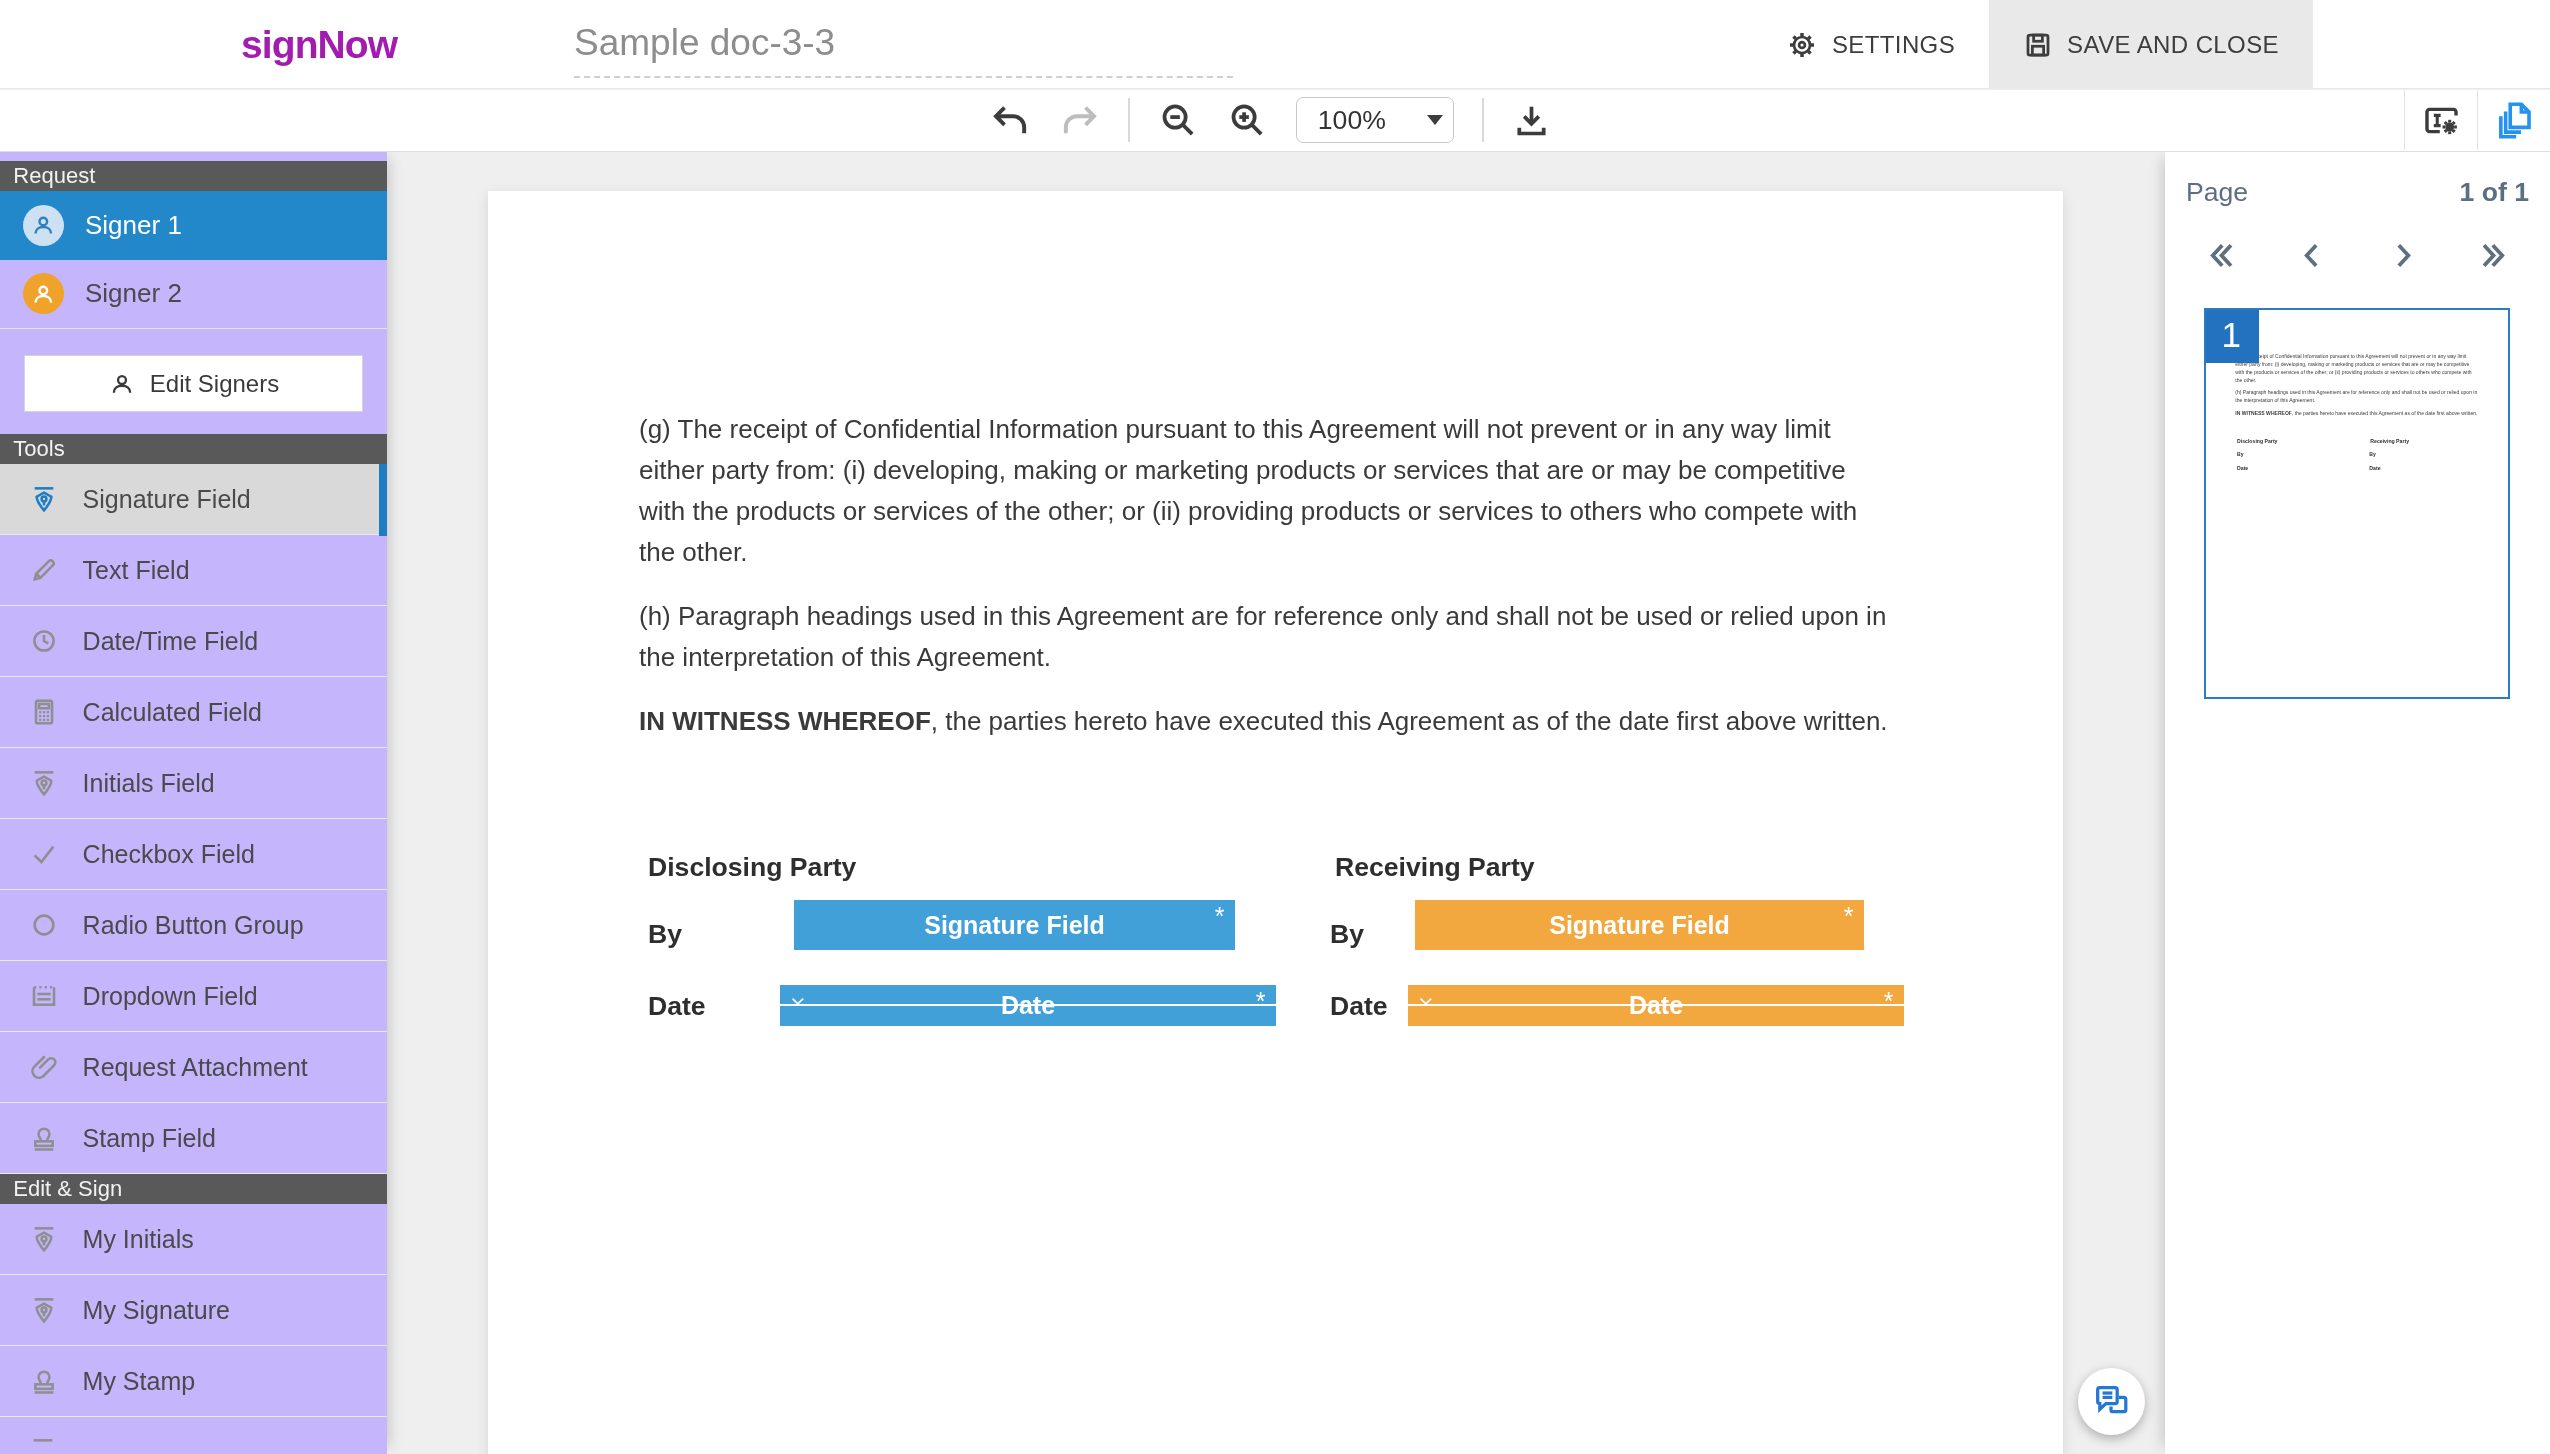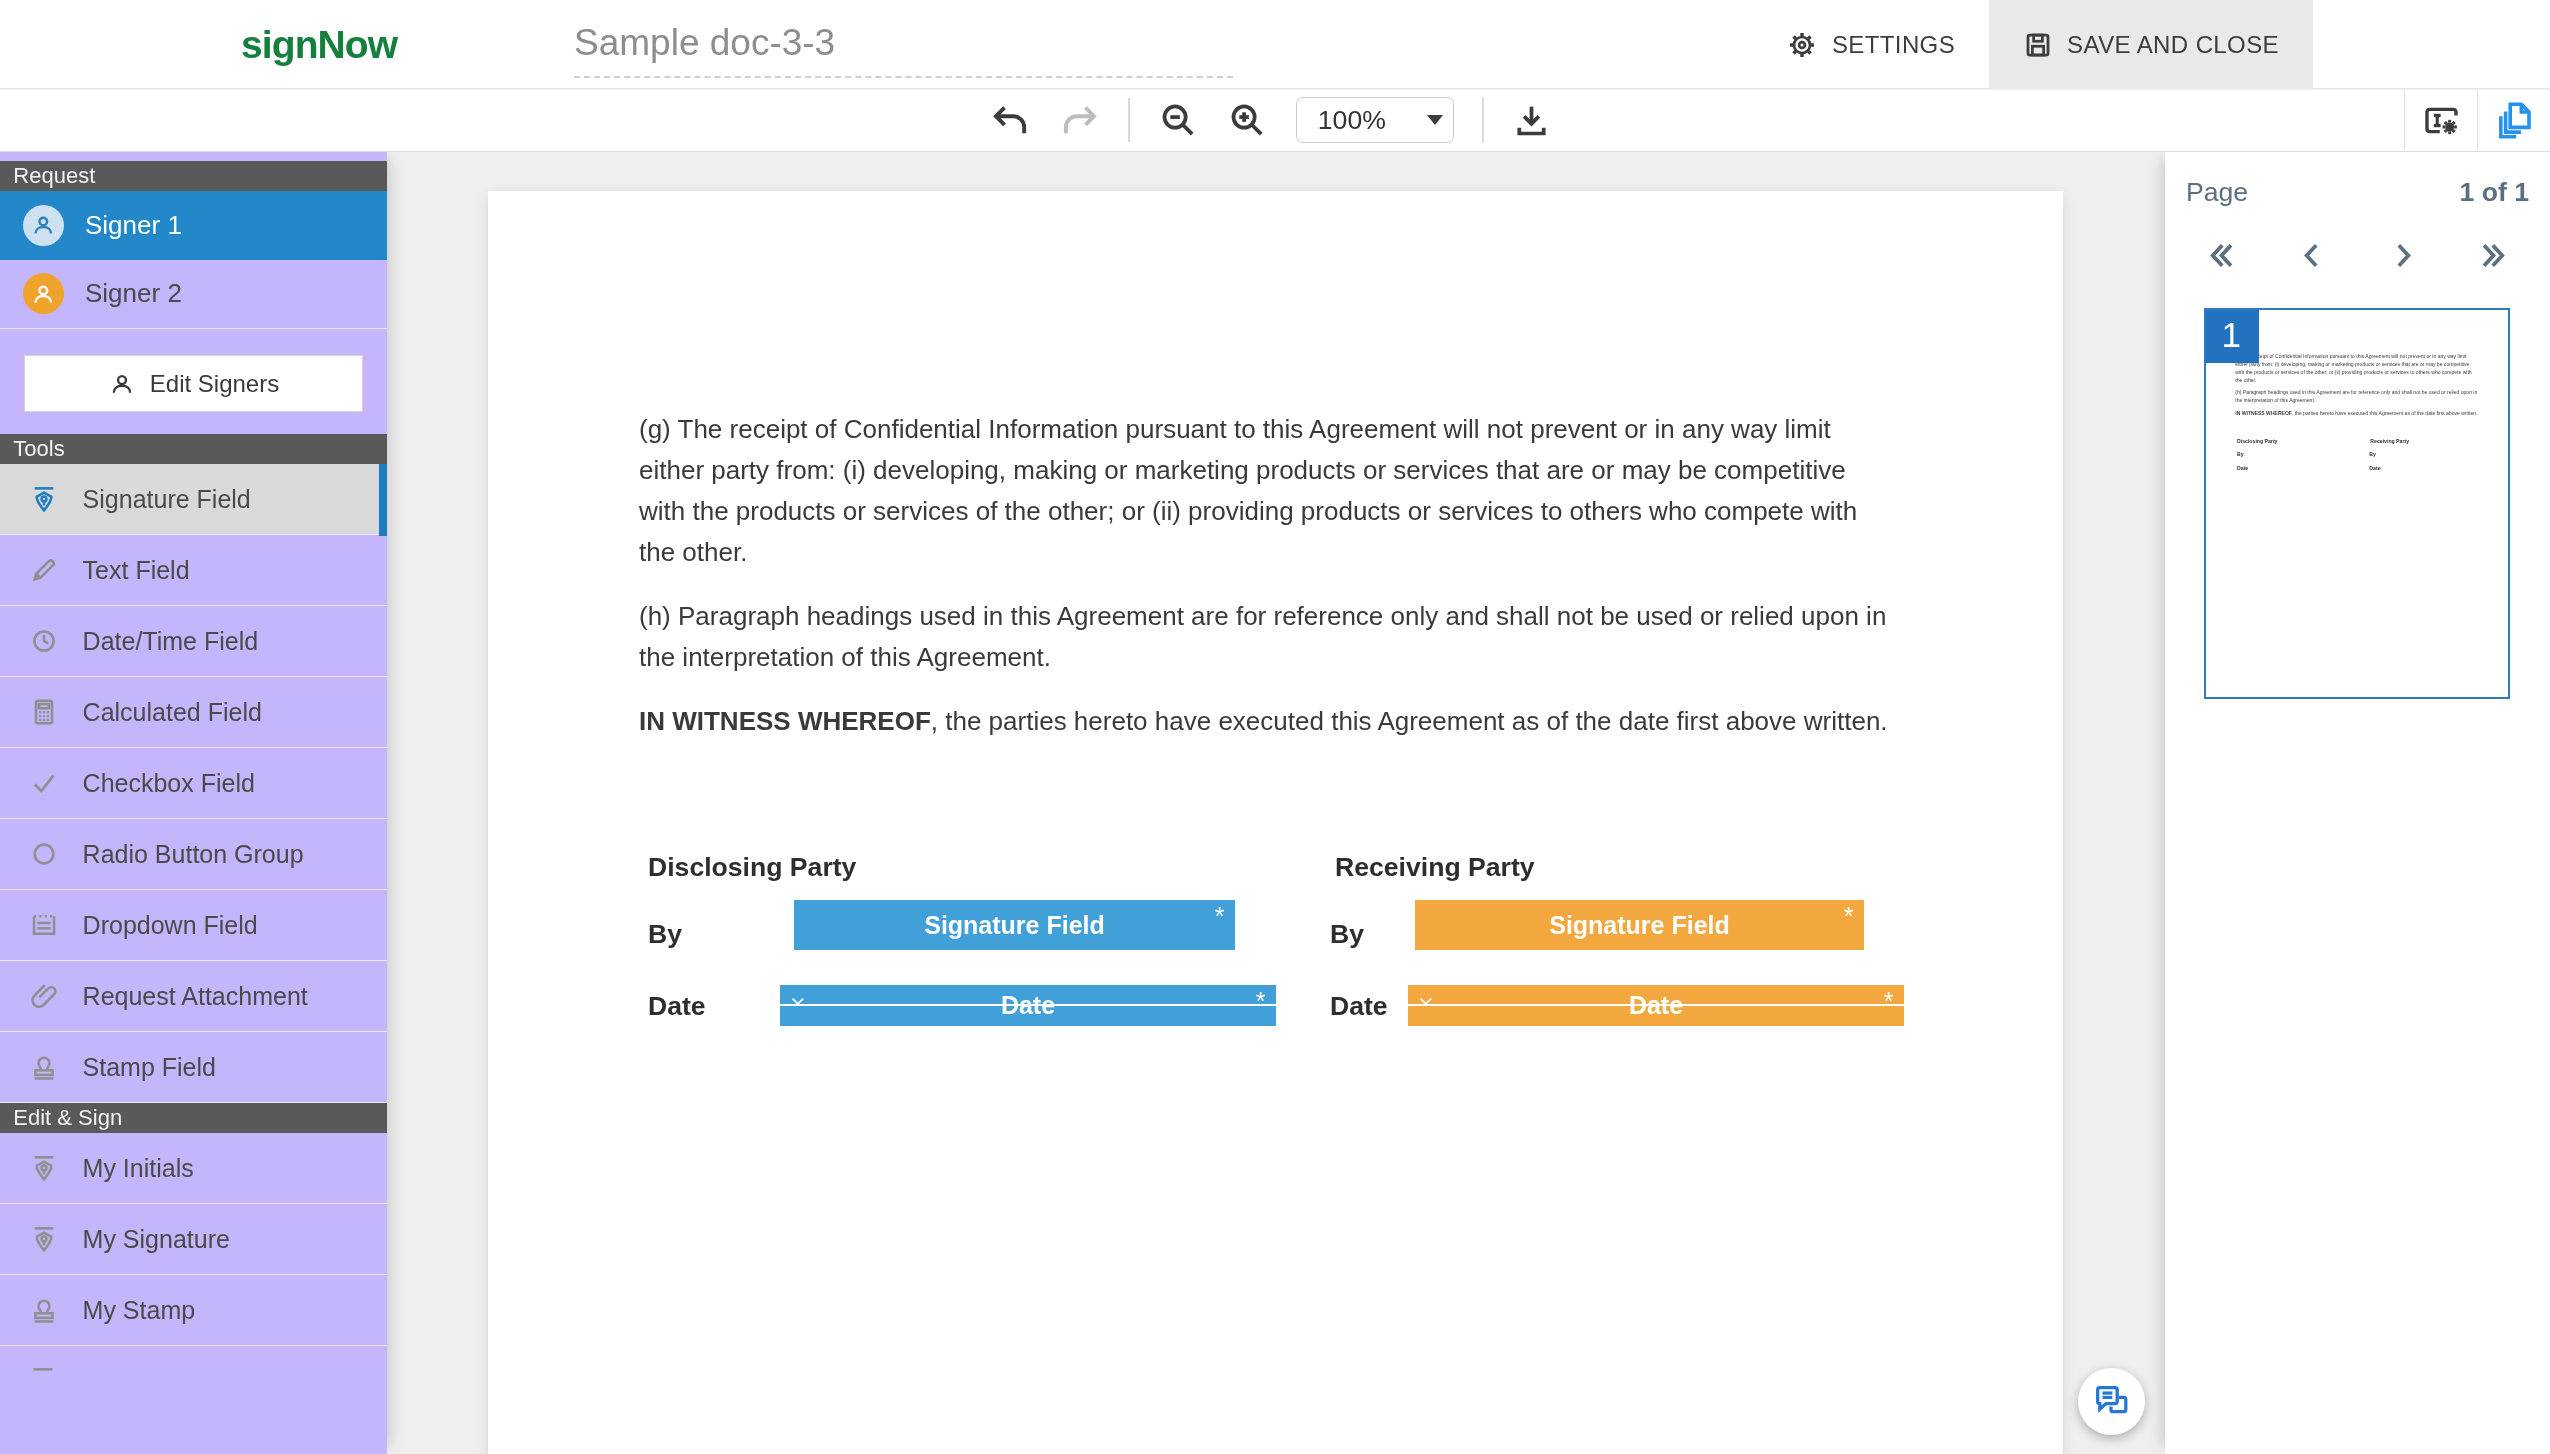--- a/index.html
+++ b/index.html
@@ -4,21 +4,21 @@
 <style>
   * { margin:0; padding:0; box-sizing:border-box; }
   html,body { width:2550px; height:1454px; overflow:hidden; background:#efefef;
     font-family:"Liberation Sans", sans-serif; }
   #app { position:relative; width:2550px; height:1454px; }
 
   
   #header { position:absolute; left:0; top:0; width:2550px; height:89px; background:#fff;
     border-bottom:1.8px solid #e7e7e7; z-index:30; }
   .logo { position:absolute; left:241px; top:0; height:89px; line-height:89px;
-    font-size:39px; font-weight:bold; color:#15803d; letter-spacing:-0.9px; }
+    font-size:39px; font-weight:bold; color:#a21caf; letter-spacing:-0.9px; }
   .title-wrap { position:absolute; left:574px; top:10.6px; width:659px; height:67px;
     border-bottom:2.7px dashed #cfcfcf; }
   .title { font-size:37px; color:#8d8d8d; line-height:64px; white-space:nowrap; }
   .hdr-right { position:absolute; right:237px; top:0; height:89px; display:flex; }
   .hbtn { display:flex; align-items:center; gap:14px; height:89px; padding:0 34px;
     font-size:24px; color:#3d3d3d; letter-spacing:0.4px; cursor:pointer; }
   .hbtn-save { background:#e9e9e9; }
   .hbtn-invite { background:#1e7dc2; color:#fff; }
 
   
@@ -309,20 +309,31 @@
             <rect x="8.3" y="17.1" width="1.7" height="1.7"></rect>
               <rect x="11.2" y="17.1" width="1.7" height="1.7"></rect>
               <rect x="14.1" y="17.1" width="1.7" height="1.7"></rect>
           </g>
         </svg>
       </span>
       <span class="t-label">Calculated Field</span>
     </div>
     <div class="tool-row">
       <span class="t-ic">
+        <svg width="32" height="32" viewBox="0 0 24 24" fill="none" stroke="currentColor" stroke-width="1.9">
+          <line x1="5" y1="4" x2="19" y2="4"></line>
+          <path d="M12 20.5 C9.5 17.5 6.5 13.5 6.5 10.3 L12 7.3 L17.5 10.3 C17.5 13.5 14.5 17.5 12 20.5 Z"></path>
+          <circle cx="12" cy="12" r="1.8"></circle>
+            <line x1="12" y1="13.8" x2="12" y2="16.8"></line>
+        </svg>
+      </span>
+      <span class="t-label">Initials Field</span>
+    </div>
+    <div class="tool-row">
+      <span class="t-ic">
         <svg width="32" height="32" viewBox="0 0 24 24" fill="none" stroke="currentColor" stroke-width="2">
           <path d="M5 13 L10 18 L19 6.5"></path>
         </svg>
       </span>
       <span class="t-label">Checkbox Field</span>
     </div>
     <div class="tool-row">
       <span class="t-ic">
         <svg width="32" height="32" viewBox="0 0 24 24" fill="none" stroke="currentColor" stroke-width="2">
           <circle cx="12" cy="12" r="7"></circle>

